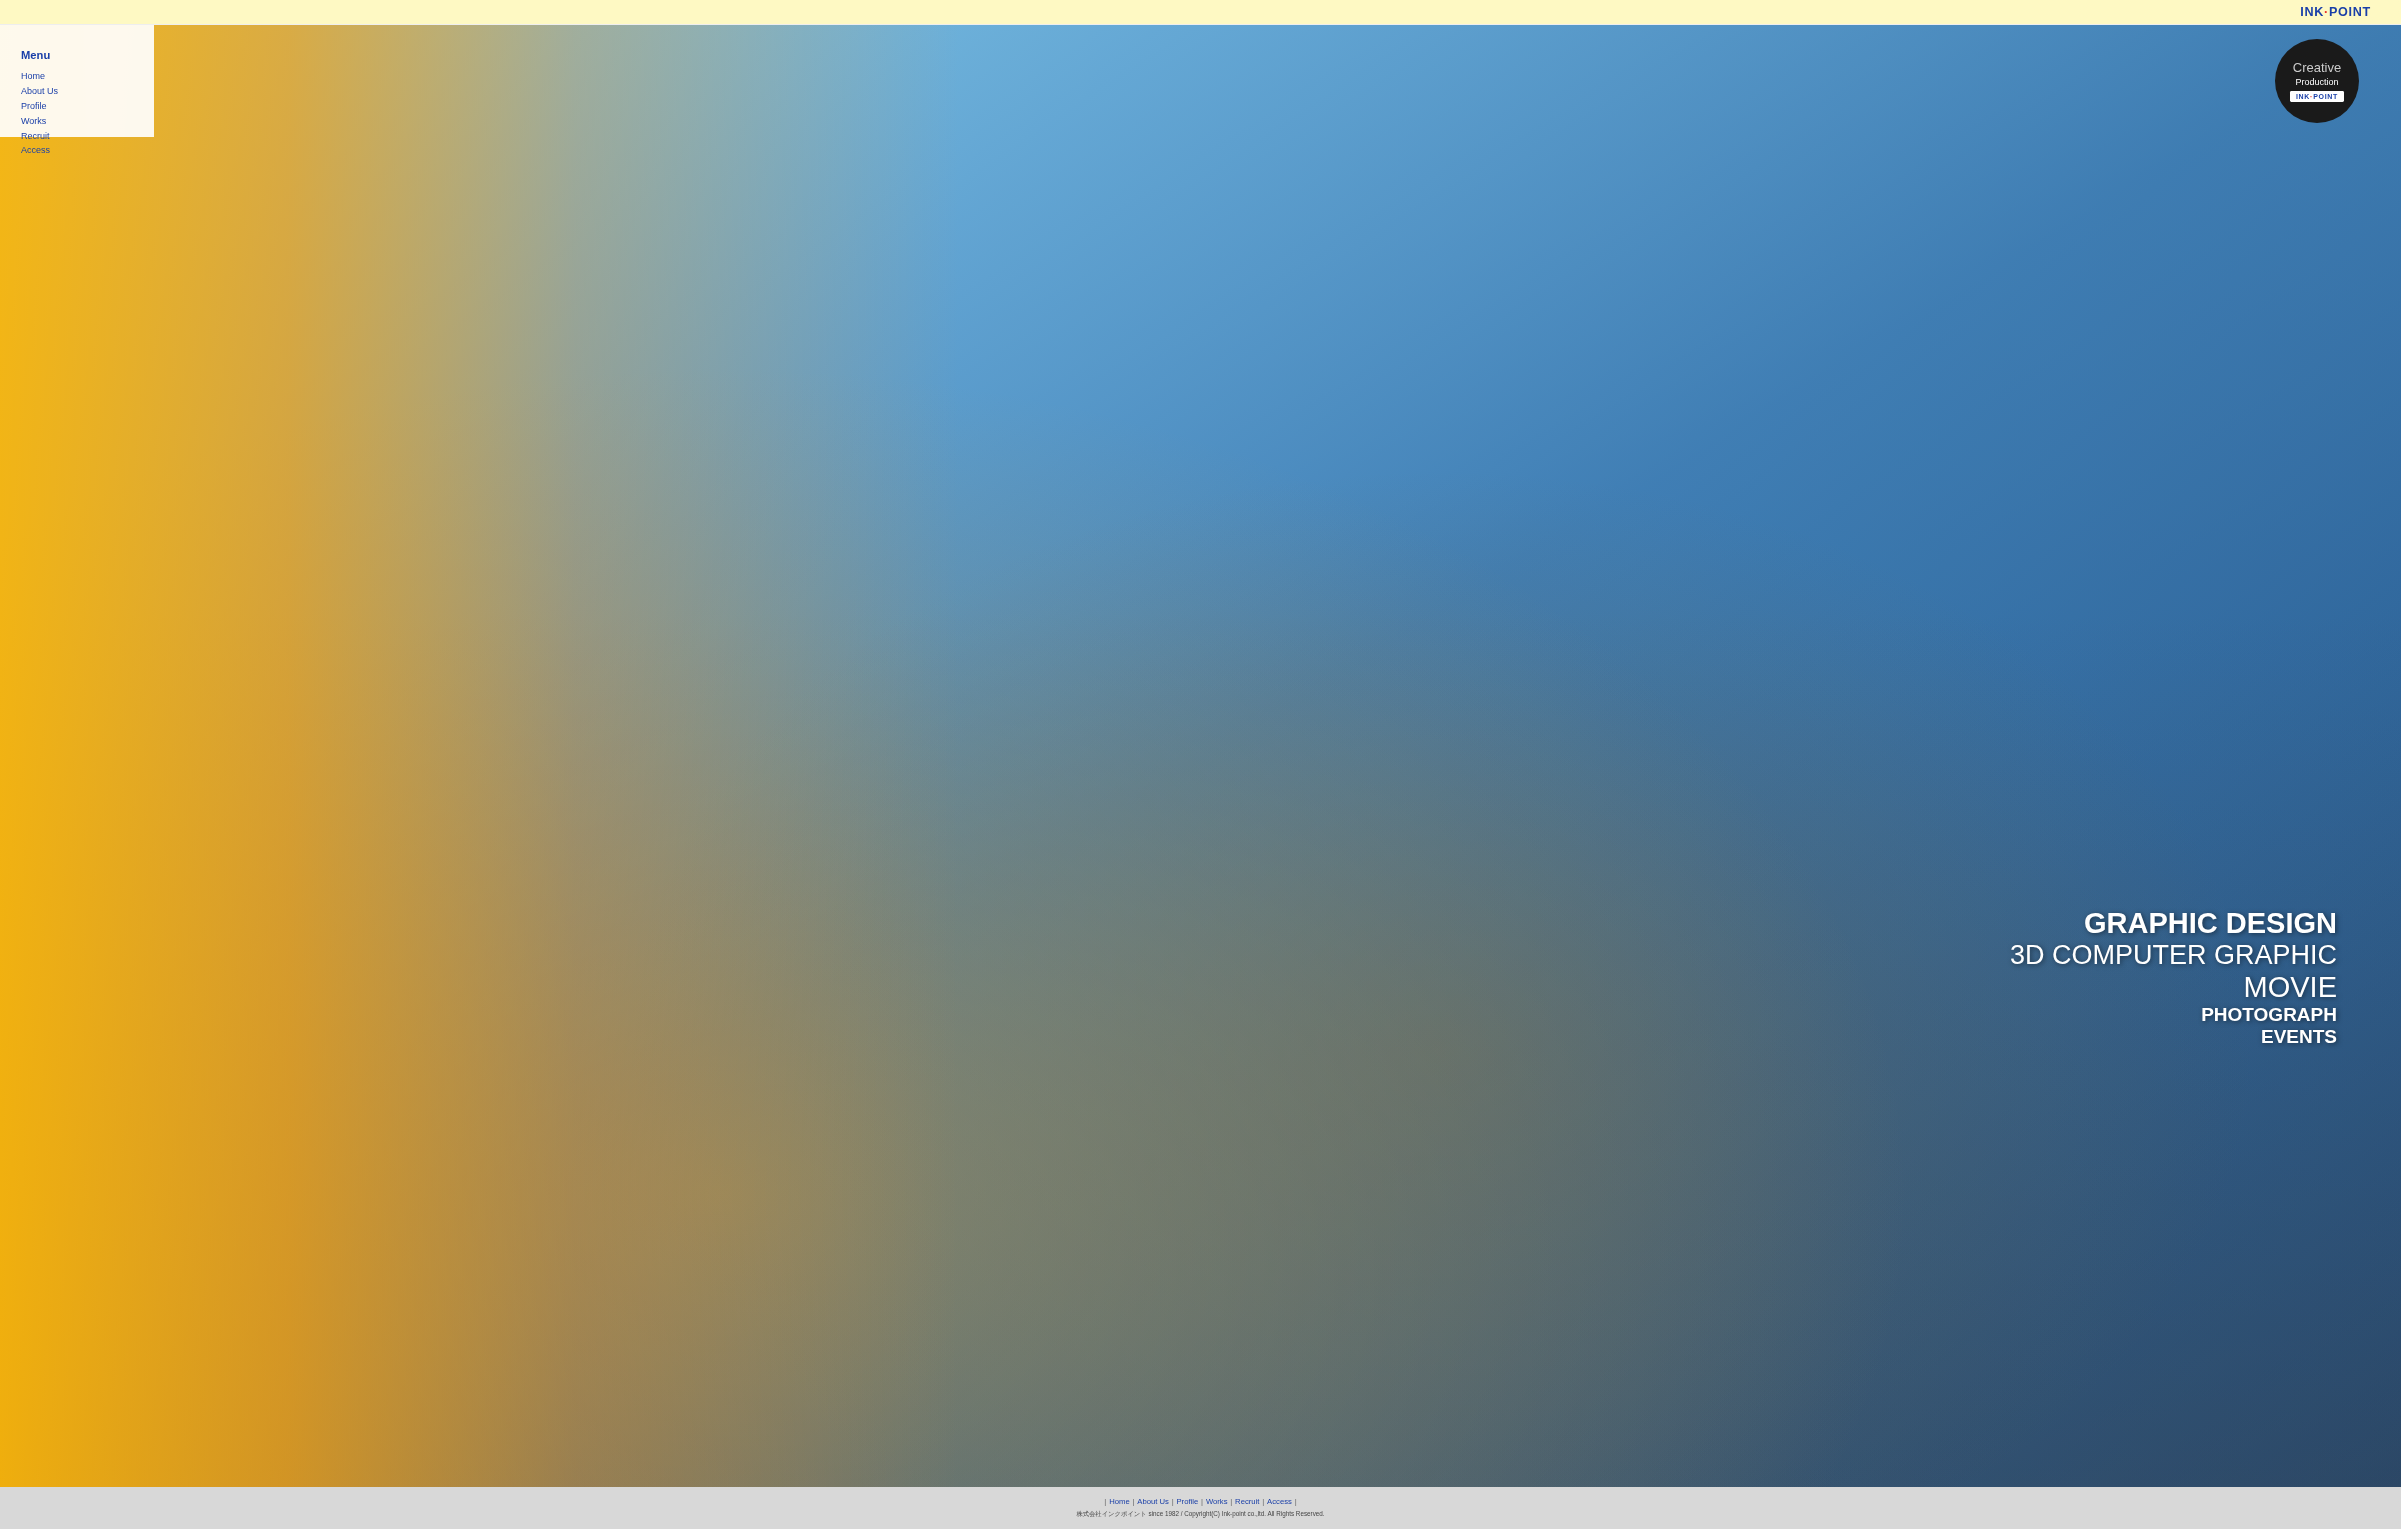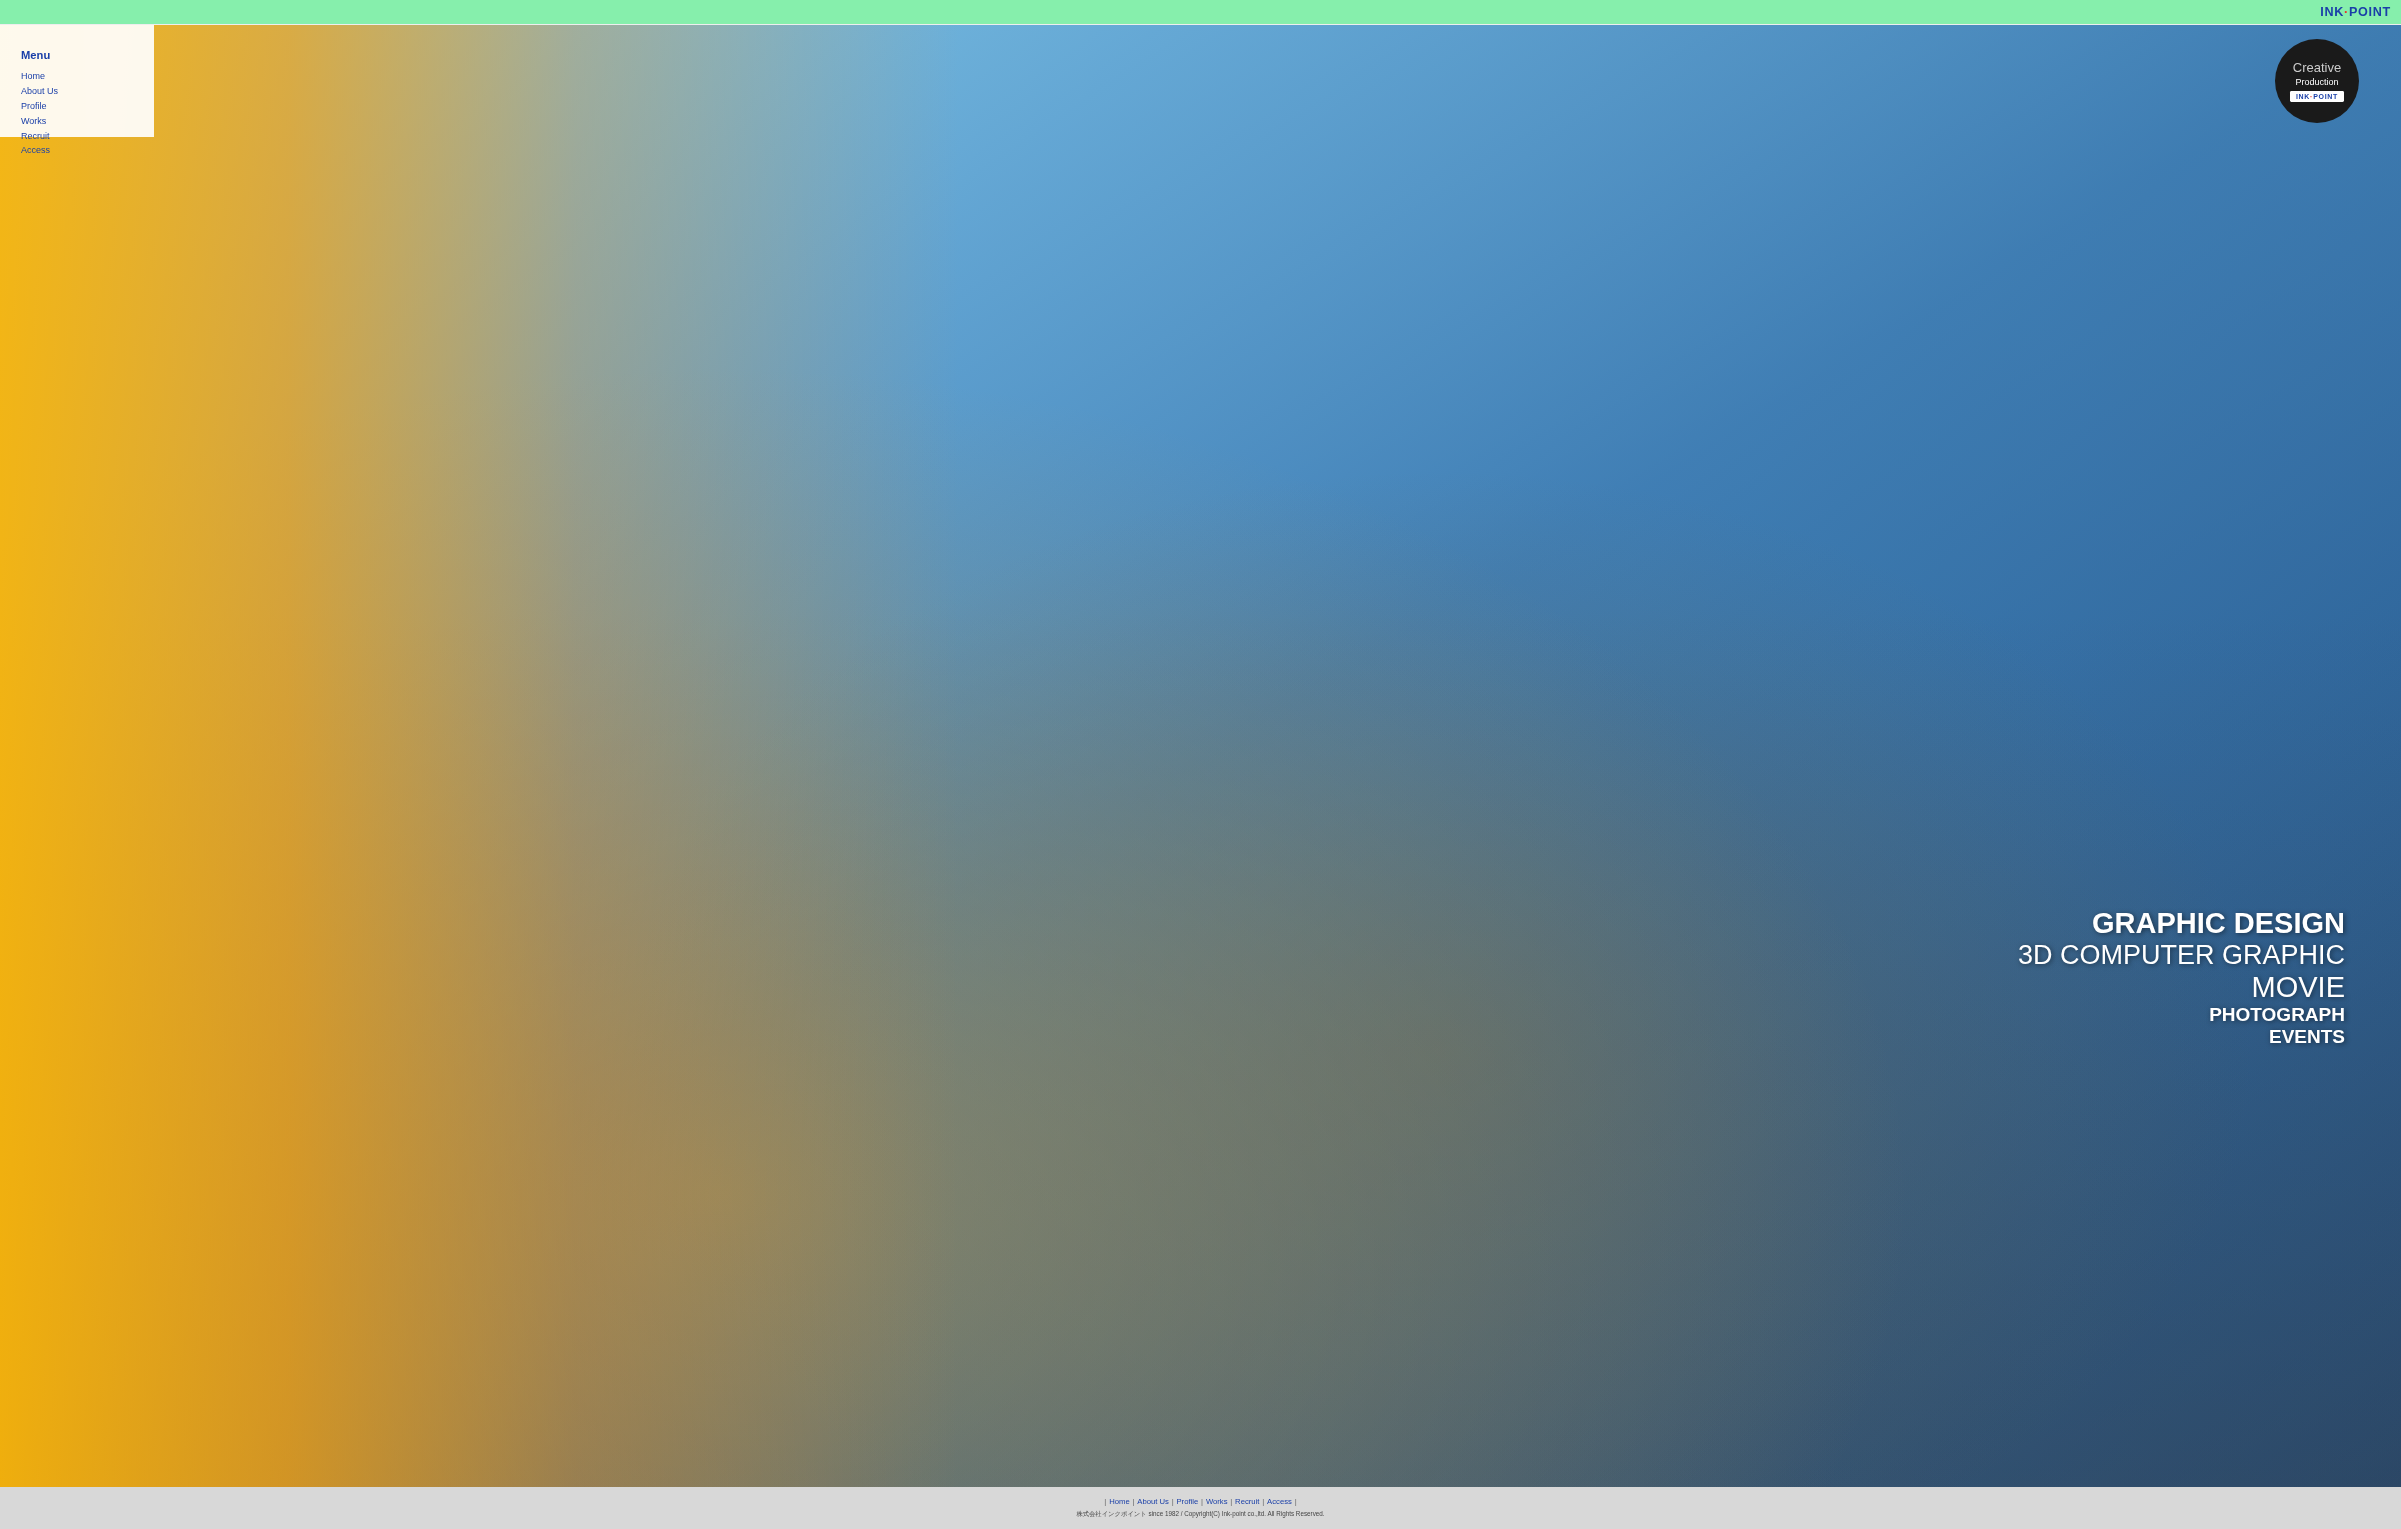--- a/index.html
+++ b/index.html
@@ -6,26 +6,26 @@
 
     body {
       font-family: Arial, sans-serif;
       background: #fff;
       width: 100%;
       min-height: 100vh;
     }
 
     
     #header {
-      background: #86efac;
+      background: #fef9c3;
       height: 25px;
       display: flex;
       align-items: center;
       justify-content: flex-end;
-      padding-right: 10px;
+      padding-right: 30px;
       border-bottom: 0.7px solid #eee;
     }
 
     #header .logo {
       font-size: 12.6px;
       font-weight: bold;
       color: #1a3fa8;
       letter-spacing: 0.7px;
     }
 
@@ -163,21 +163,21 @@
       letter-spacing: 0.7px;
     }
 
     #creative-badge .badge-logo .dot {
       color: #e8312a;
     }
 
     
     #hero-text {
       position: absolute;
-      right: 56px;
+      right: 64px;
       bottom: 30%;
       text-align: right;
       z-index: 5;
       color: #fff;
       text-shadow: 1.4px 1.4px 5.6px rgba(0,0,0,0.5);
     }
 
     #hero-text .line1 {
       font-size: 29px;
       font-weight: 900;

